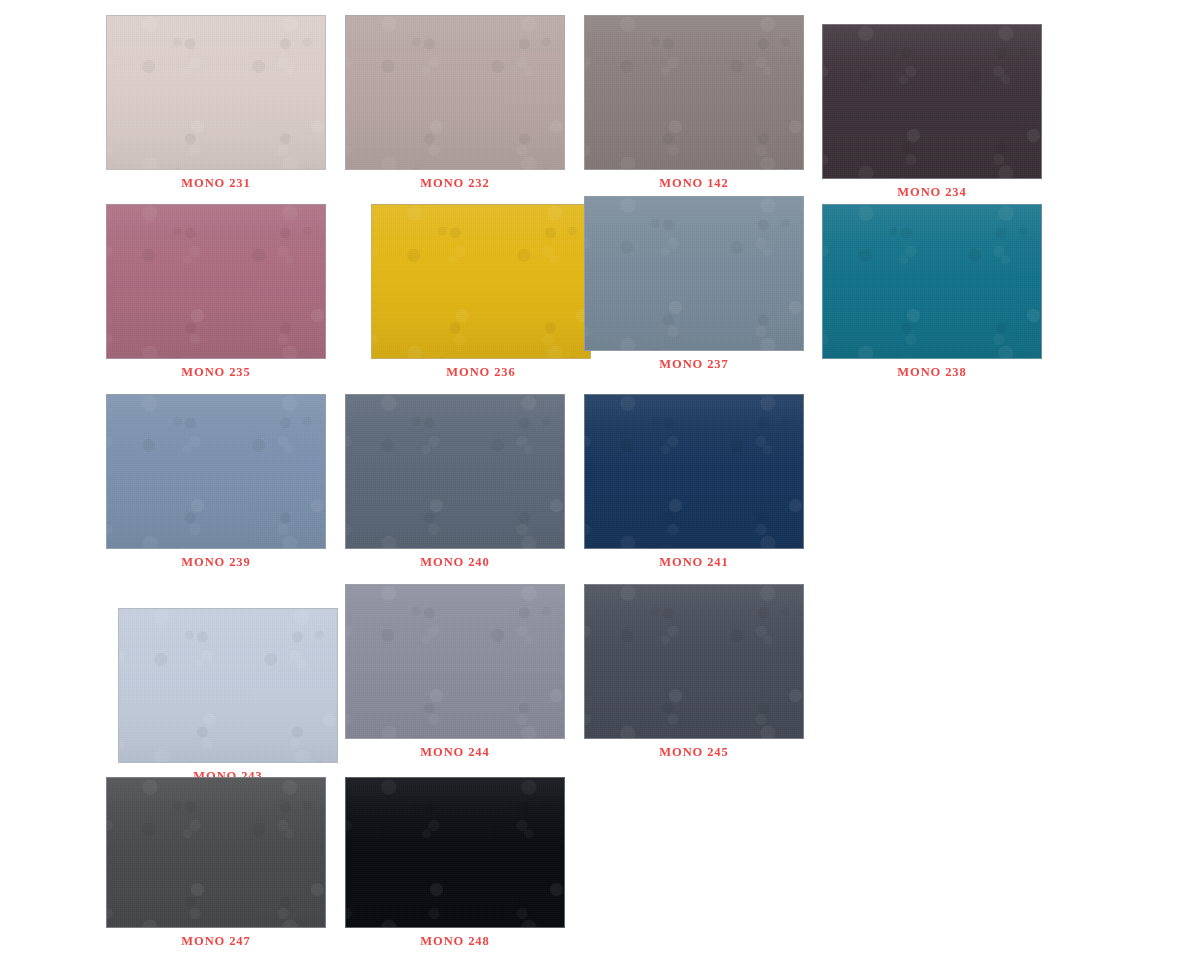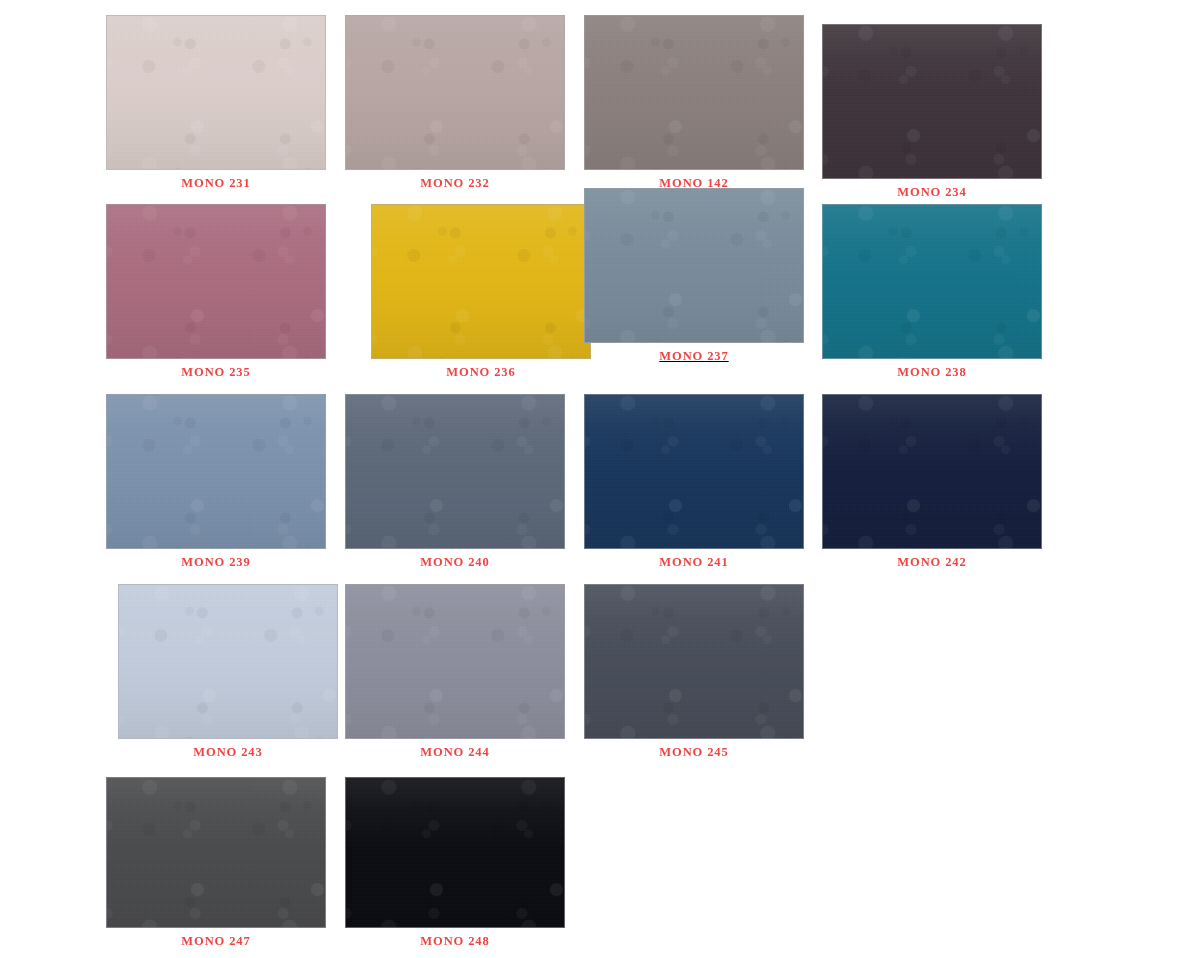--- a/index.html
+++ b/index.html
@@ -129,45 +129,41 @@
         <span class="swatch-label">MONO 234</span>
       </div>
       <div class="swatch-cell" style="left: 106px; top: 204px;">
         <div class="swatch-chip" style="background-color: rgb(171, 108, 128);"></div>
         <span class="swatch-label">MONO 235</span>
       </div>
       <div class="swatch-cell" style="left: 345px; top: 204px; margin-left: 26px;">
         <div class="swatch-chip" style="background-color: rgb(227, 183, 21);"></div>
         <span class="swatch-label">MONO 236</span>
       </div>
-      <div class="swatch-cell" style="left: 584px; top: 188px; text-decoration: underline;">
+      <div class="swatch-cell" style="left: 584px; top: 196px;">
         <div class="swatch-chip" style="background-color: rgb(122, 140, 156);"></div>
         <span class="swatch-label">MONO 237</span>
       </div>
       <div class="swatch-cell" style="left: 822px; top: 204px;">
         <div class="swatch-chip" style="background-color: rgb(19, 115, 138);"></div>
         <span class="swatch-label">MONO 238</span>
       </div>
       <div class="swatch-cell" style="left: 106px; top: 394px;">
         <div class="swatch-chip" style="background-color: rgb(124, 146, 174);"></div>
         <span class="swatch-label">MONO 239</span>
       </div>
       <div class="swatch-cell" style="left: 345px; top: 394px;">
         <div class="swatch-chip" style="background-color: rgb(92, 104, 121);"></div>
         <span class="swatch-label">MONO 240</span>
       </div>
       <div class="swatch-cell" style="left: 584px; top: 394px;">
         <div class="swatch-chip" style="background-color: rgb(23, 54, 92);"></div>
         <span class="swatch-label">MONO 241</span>
       </div>
-      <div class="swatch-cell" style="left: 822px; top: 394px;">
-        <div class="swatch-chip" style="background-color: rgb(20, 31, 61);"></div>
-        <span class="swatch-label">MONO 242</span>
-      </div>
-      <div class="swatch-cell" style="left: 106px; top: 584px; padding-left: 12px;">
+      <div class="swatch-cell" style="left: 106px; top: 608px; padding-left: 12px;">
         <div class="swatch-chip" style="background-color: rgb(195, 205, 221);"></div>
         <span class="swatch-label">MONO 243</span>
       </div>
       <div class="swatch-cell" style="left: 345px; top: 584px;">
         <div class="swatch-chip" style="background-color: rgb(141, 142, 158);"></div>
         <span class="swatch-label">MONO 244</span>
       </div>
       <div class="swatch-cell" style="left: 584px; top: 584px;">
         <div class="swatch-chip" style="background-color: rgb(71, 77, 89);"></div>
         <span class="swatch-label">MONO 245</span>

